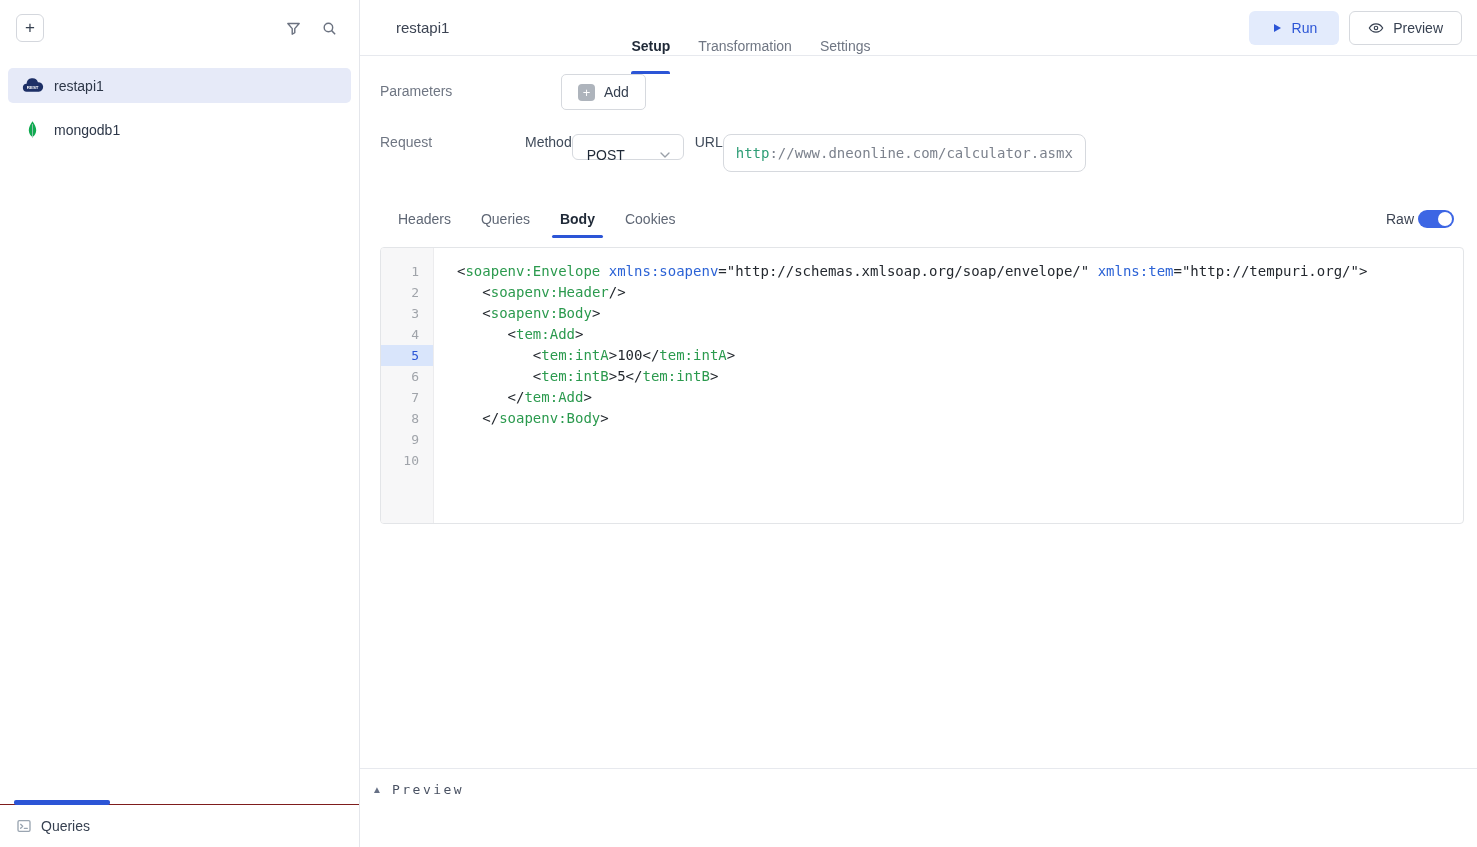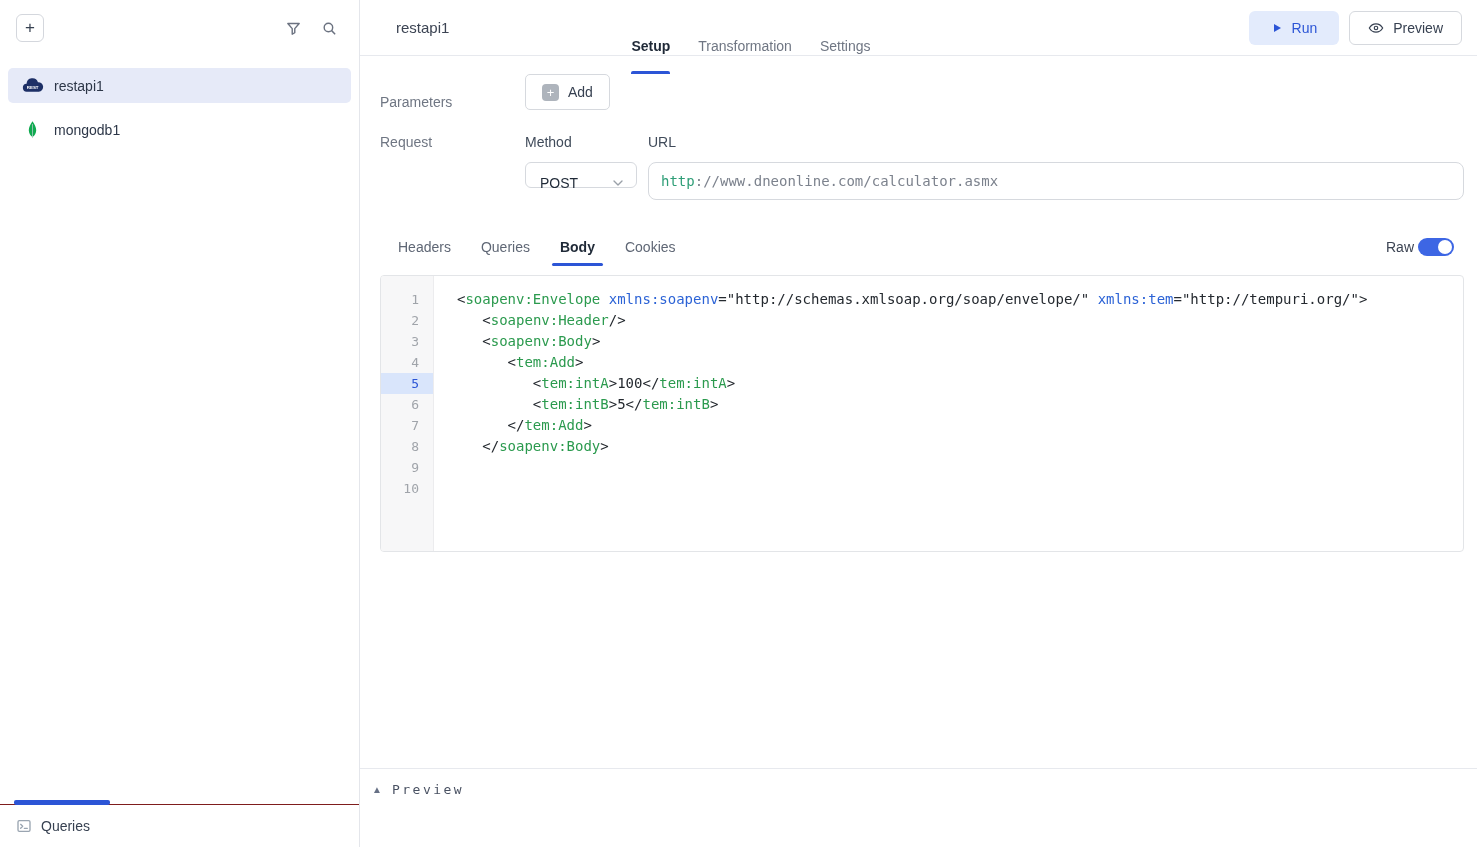--- a/index.html
+++ b/index.html
@@ -30,26 +30,26 @@
   .top-tab { height: 56px; display: flex; align-items: center; margin: 18px 14px; font-size: 14px; color: #6f7683; position: relative; cursor: pointer; }
   .top-tab.active { color: #1f2937; font-weight: 600; }
   .top-tab.active::after { content: ""; position: absolute; left: 0; right: 0; bottom: 0; height: 3px; background: #2c55d6; border-radius: 2px 2px 0 0; }
   .header-actions { margin-left: auto; display: flex; gap: 10px; }
   .run-btn { display: inline-flex; align-items: center; gap: 9px; background: #e3ebfc; color: #2c55d6; border: none; border-radius: 6px; padding: 0 22px; height: 34px; font-size: 14px; font-weight: 500; cursor: pointer; font-family: inherit; }
   .preview-btn { display: inline-flex; align-items: center; gap: 9px; background: #fff; color: #374151; border: 1px solid #d6d9de; border-radius: 6px; padding: 0 18px; height: 34px; font-size: 14px; font-weight: 500; cursor: pointer; font-family: inherit; }
 
   .content { flex: 1; padding: 18px 13px 0 20px; overflow: hidden; }
   .form-row { display: flex; }
   .label-col { width: 145px; font-size: 14px; color: #6f7683; padding-top: 9px; }
-  .row-params { align-items: flex-end; }
+  .row-params { align-items: flex-start; gap: 36px; }
   .add-btn { display: inline-flex; align-items: center; gap: 9px; background: #fff; border: 1px solid #d6d9de; border-radius: 5px; height: 36px; padding: 0 16px; font-size: 14px; color: #374151; cursor: pointer; font-family: inherit; }
   .plus-box { width: 17px; height: 17px; border-radius: 4px; background: #aeb4bc; color: #fff; display: flex; align-items: center; justify-content: center; font-size: 13px; line-height: 1; }
   .row-request { margin-top: 24px; }
   .req-fields { display: flex; gap: 11px; flex: 1; }
-  .field { display: flex; flex-direction: column; }
+  .field { display: flex; flex-direction: row; }
   .field-label { font-size: 14px; font-weight: 500; color: #404b5a; margin-bottom: 12px; }
   .method-select { width: 112px; height: 26px; border: 1px solid #d6d9de; border-radius: 6px; background: #fff; display: flex; align-items: center; justify-content: space-between; padding: 16px 10px 0 14px; font-size: 14px; font-weight: 500; color: #1f2937; cursor: pointer; }
   .url-field { flex: 1; }
   .url-input { height: 38px; border: 1px solid #d6d9de; border-radius: 8px; background: #fff; display: flex; align-items: center; padding: 0 12px; font-family: "DejaVu Sans Mono", monospace; font-size: 14px; cursor: text; }
   .url-scheme { color: #2f9e77; }
   .url-rest { color: #7c828d; }
 
   .body-tabs-row { display: flex; align-items: center; margin-top: 32px; padding-left: 16px; }
   .body-tab { height: 30px; display: flex; align-items: center; margin-right: 26px; font-size: 14px; color: #5f6775; position: relative; cursor: pointer; padding: 0 2px; }
   .body-tab.active { color: #1f2937; font-weight: 600; }

